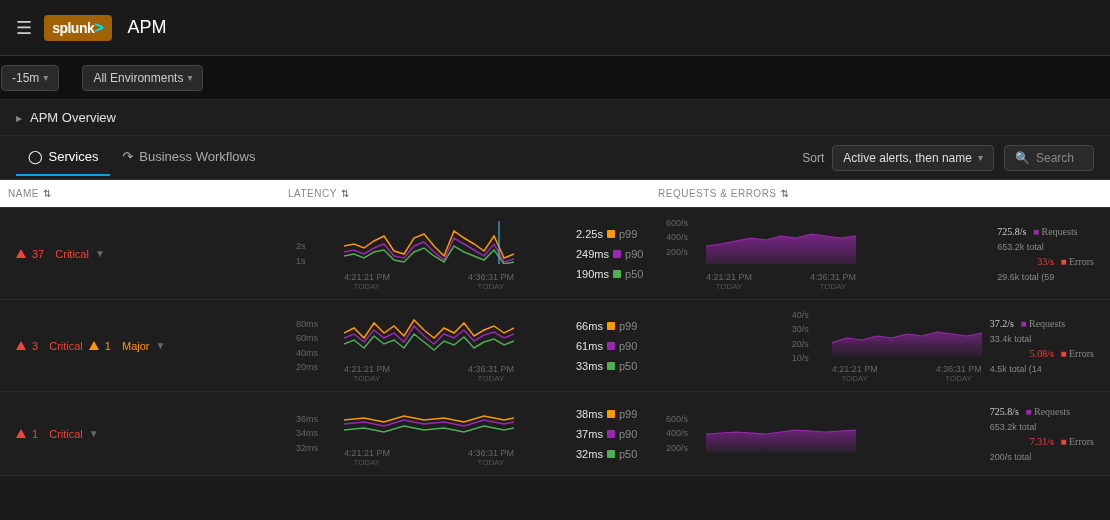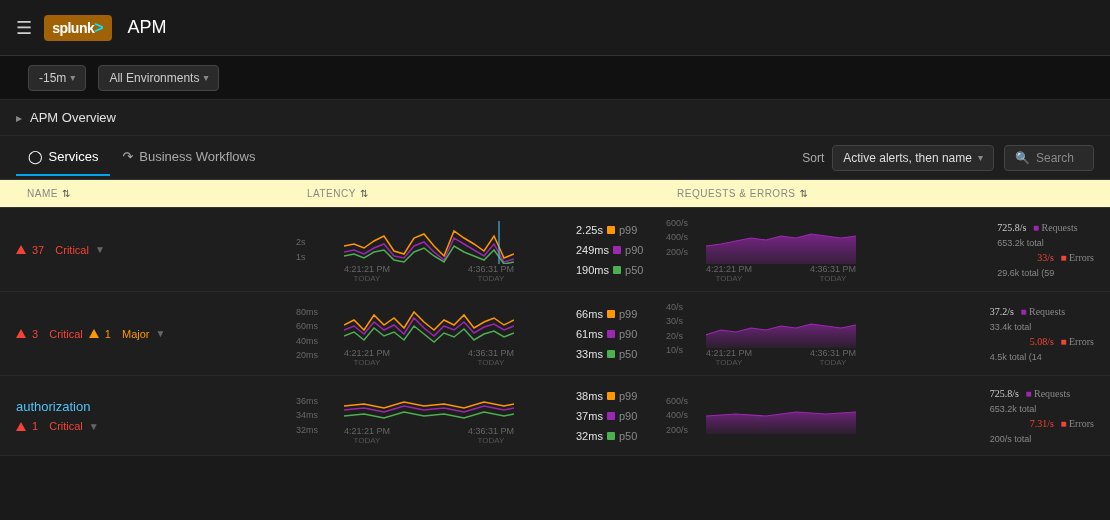--- a/index.html
+++ b/index.html
@@ -51,22 +51,22 @@
       font-size: 18px;
       font-weight: 500;
     }
 
     
     .toolbar {
       background: #111;
       height: 44px;
       display: flex;
       align-items: center;
-      padding: 0 28px;
-      gap: 12px;
+      padding: 0 1px;
+      gap: 23px;
       border-bottom: 1px solid #2a2a2a;
     }
     .toolbar-btn {
       background: #2a2a2a;
       border: 1px solid #444;
       border-radius: 4px;
       color: #ccc;
       padding: 5px 10px;
       cursor: pointer;
       display: flex;
@@ -153,23 +153,23 @@
       gap: 6px;
       color: #888;
       font-size: 12px;
       min-width: 90px;
     }
 
     
     .table-header {
       display: grid;
       grid-template-columns: 280px 370px 1fr;
-      background: #fef9c3;
+      background: #ffffff;
       border-bottom: 1px solid #333;
-      padding: 8px 27px;
+      padding: 8px 8px;
       text-align: center;
     }
     .col-header {
       color: #888;
       font-size: 10px;
       letter-spacing: 0.5px;
       text-transform: uppercase;
       display: flex;
       align-items: center;
       gap: 4px;
@@ -242,21 +242,21 @@
     .chart-y-label {
       color: #666;
       font-size: 9px;
       line-height: 1.6;
     }
     .chart-x-labels {
       display: flex;
       justify-content: space-between;
       color: #666;
       font-size: 9px;
-      margin-top: 0;
+      margin-top: 8px;
     }
     .chart-x-today {
       color: #555;
       font-size: 8px;
       text-align: center;
     }
     .latency-stats {
       display: flex;
       flex-direction: column;
       gap: 8px;
@@ -515,21 +515,21 @@
       </div>
       <div class="stat-row">
         <span class="stat-val">33ms</span>
         <span class="stat-dot" style="background:#4caf50;"></span>
         <span class="stat-label">p50</span>
       </div>
     </div>
   </div>
   <div class="requests-col">
     <div style="flex:1; display:flex; flex-direction:column;">
-      <div style="display:flex;gap:4px;align-items:flex-start;">
+      <div style="display:flex;gap:4px;align-items:flex-start;justify-content:flex-end;">
         <div class="chart-area" style="min-width:36px;">
           <span class="chart-y-label">40/s</span>
           <span class="chart-y-label">30/s</span>
           <span class="chart-y-label">20/s</span>
           <span class="chart-y-label">10/s</span>
         </div>
         <div>
           <svg width="150" height="48">
             <defs>
               <linearGradient id="reqGrad1" x1="0" y1="0" x2="0" y2="1">
@@ -565,21 +565,20 @@
         <span style="color:#f44336;margin-left:4px;">■</span>
         <span style="color:#888;">Errors</span>
       </div>
       <div class="req-sub">4.5k total (14</div>
     </div>
   </div>
 </div>
 
 <div class="service-row">
   <div class="service-name-col">
-    <span class="service-name">authorization</span>
     <div class="alerts-row">
       <div class="alert-triangle-critical"></div>
       <span class="alert-badge critical">
         <span>1</span>&nbsp;<span>Critical</span>
       </span>
       <span class="dropdown-arrow">▼</span>
     </div>
   </div>
   <div class="chart-col">
     <div class="chart-area">

